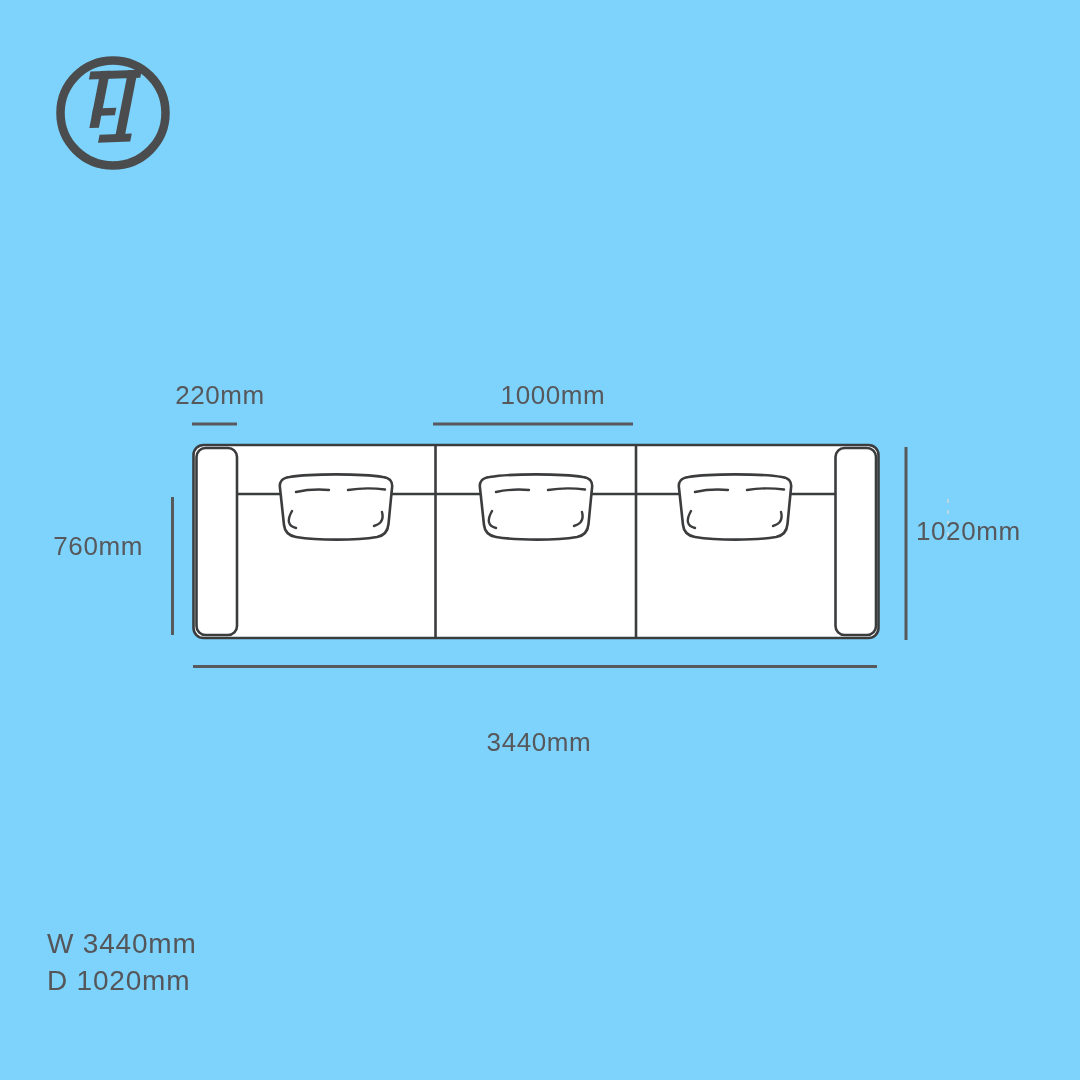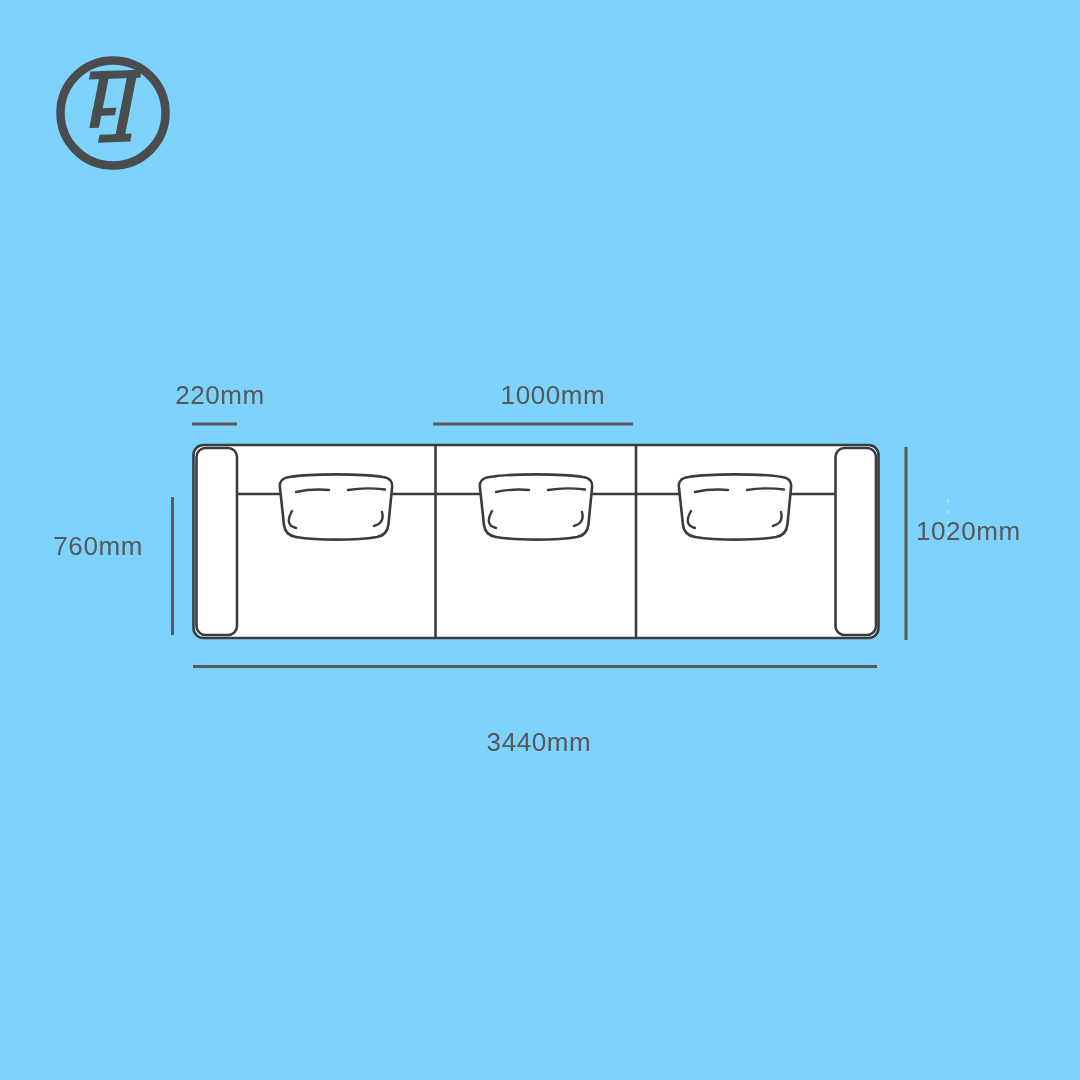--- a/index.html
+++ b/index.html
@@ -95,16 +95,18 @@
 
   <div class="dim-label center" style="left:493px;top:380px;width:120px;text-align:center;">1000mm</div>
 
   <div class="dim-label right" style="left:23px;top:531px;width:120px;">760mm</div>
 
   <div class="dim-label" style="left:916px;top:516px;">1020mm</div>
 
   <div class="dim-label center" style="left:479px;top:691px;width:120px;margin-top:36px;">3440mm</div>
 
   <div id="specs">
+    <div>W 3440mm</div>
+    <div>D 1020mm</div>
   </div>
 
 
 </div>
 
 </body></html>

